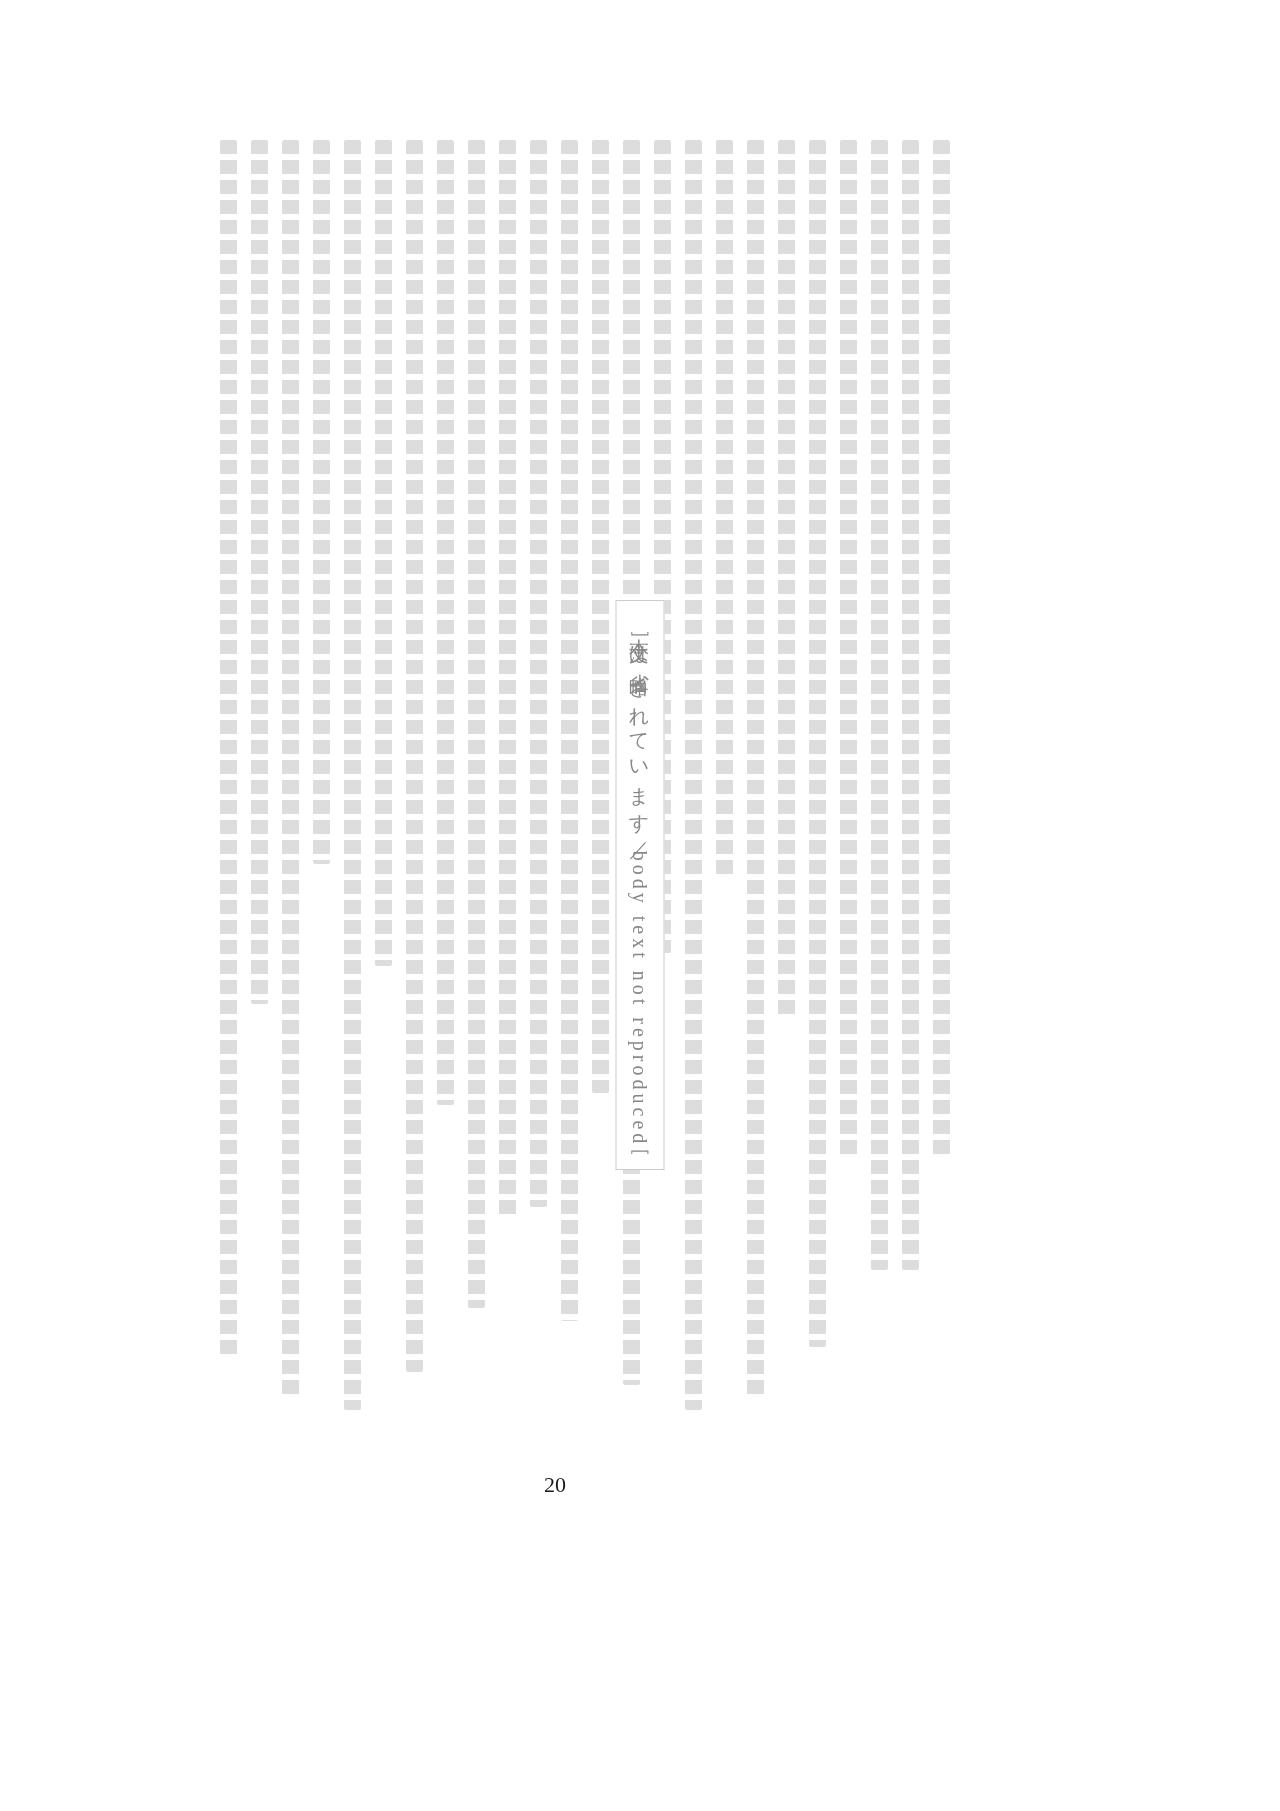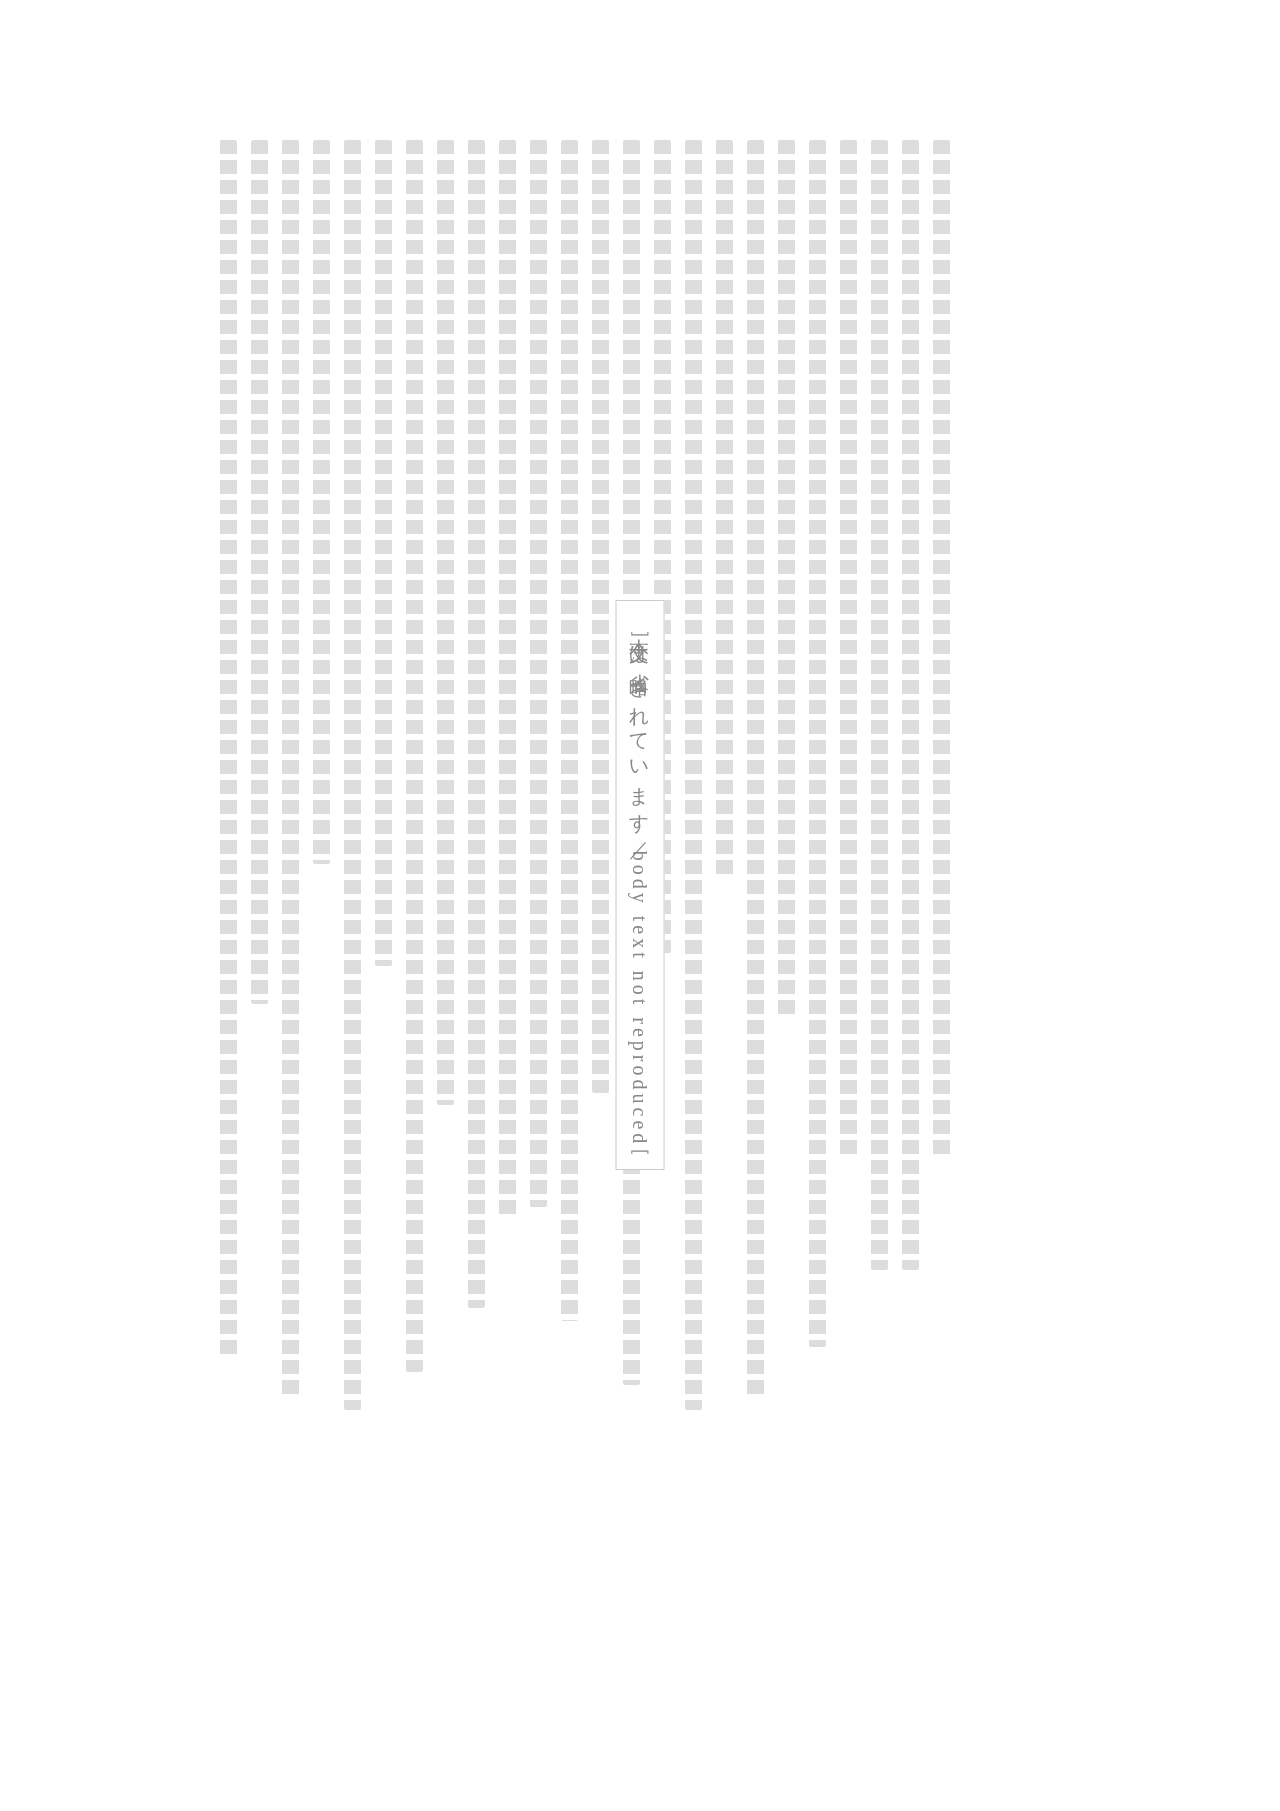--- a/index.html
+++ b/index.html
@@ -94,14 +94,15 @@
       <div class="redacted-col" style="height: 65%;"></div>
       <div class="redacted-col" style="height: 100%;"></div>
       <div class="redacted-col" style="height: 57%;"></div>
       <div class="redacted-col" style="height: 99%;"></div>
       <div class="redacted-col" style="height: 68%;"></div>
       <div class="redacted-col" style="height: 96%;"></div>
     </div>
 
   <div class="notice">［本文は省略されています／body text not reproduced］</div>
 
+  <div class="page-number">20</div>
 
 </div>
 
 </body></html>

